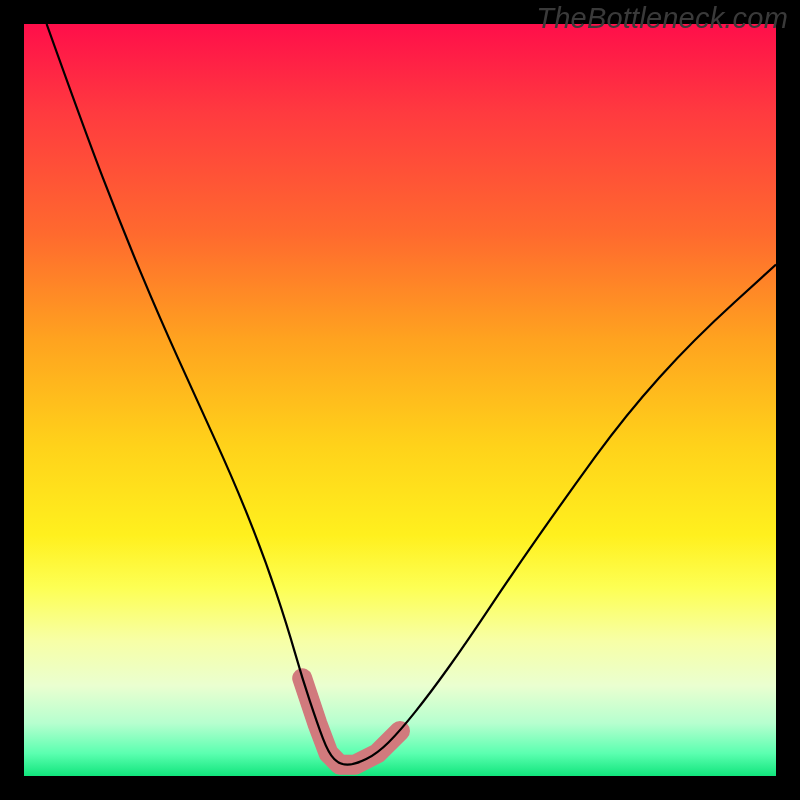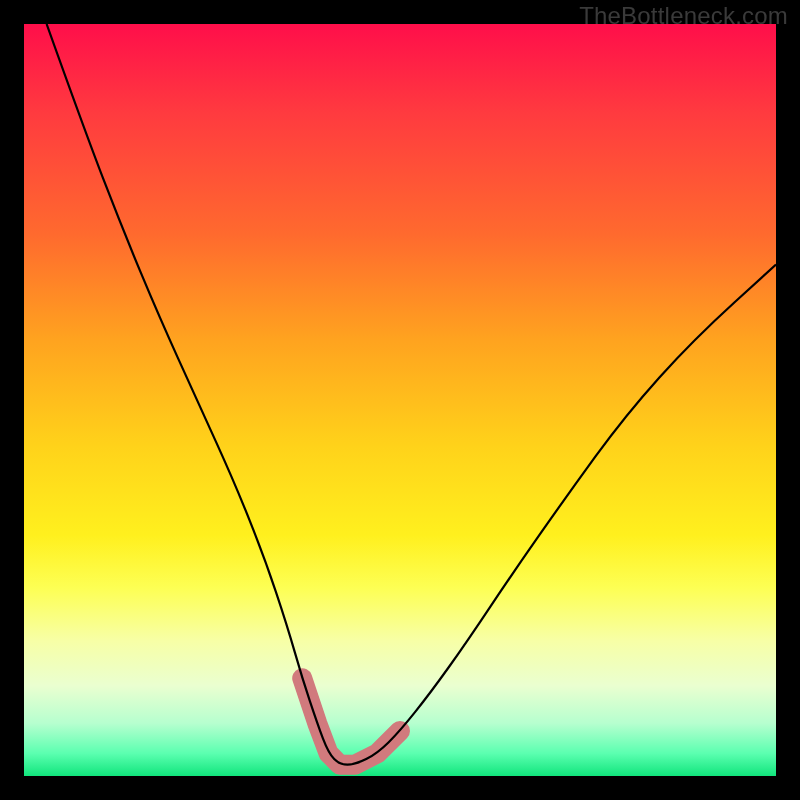--- a/index.html
+++ b/index.html
@@ -30,24 +30,25 @@
       #b6ffcf 93%,
       #5bffb0 97%,
       #11e57c 100%
     );
   }
   .watermark {
     position: absolute;
     top: 2px;
     right: 12px;
     color: #3a3a3a;
-    font-size: 24px;
+    font-size: 29px;
     letter-spacing: 0.2px;
     font-weight: 500;
     z-index: 10;
+    font-style: italic;
   }
   svg {
     position: absolute;
     left: 0;
     top: 0;
   }
 </style>
 </head>
 <body>
 

